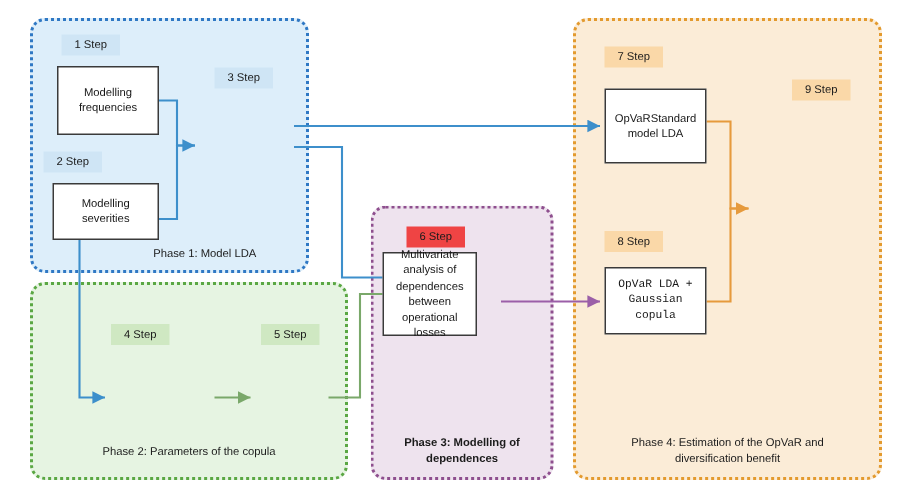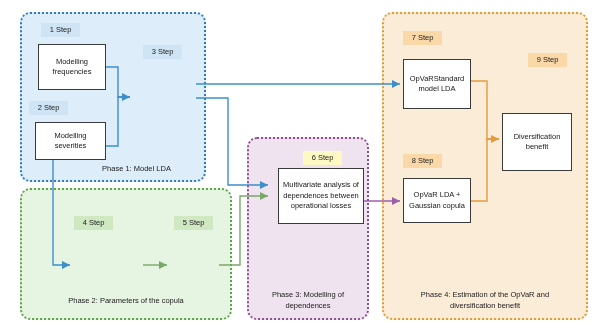--- a/index.html
+++ b/index.html
@@ -55,21 +55,21 @@
     position:absolute;
     font-size:7.5px;
     line-height:14px;
     height:14px;
     text-align:center;
     color:#1b1b1b;
     box-sizing:border-box;
   }
   .step.blue{background:#cfe5f5;}
   .step.green{background:#cfe8c2;}
-  .step.purple{background:#fef9c3;margin-left:32px;}
+  .step.purple{background:#ef4444;}
   .step.orange{background:#fad8a8;}
 
   
   .box{
     position:absolute;
     background:#ffffff;
     border:1.4px solid #3a3a3a;
     box-sizing:border-box;
     display:flex;
     align-items:center;
@@ -89,21 +89,21 @@
 
 <div id="stage">
 
   <div class="phase" id="phase1">
     <div class="phase-label">Phase 1: Model LDA</div>
   </div>
   <div class="phase" id="phase2">
     <div class="phase-label">Phase 2: Parameters of the copula</div>
   </div>
   <div class="phase" id="phase3">
-    <div class="phase-label" style="line-height:11px;">Phase 3: Modelling of dependences</div>
+    <div class="phase-label" style="line-height:11px;font-weight:bold;">Phase 3: Modelling of dependences</div>
   </div>
   <div class="phase" id="phase4">
     <div class="phase-label" style="line-height:11px;padding:0 14px;">Phase 4: Estimation of the OpVaR and diversification benefit</div>
   </div>
 
   <svg id="wires" viewBox="0 0 600 334">
     <defs>
       <marker id="ah-blue" markerWidth="7" markerHeight="7" refX="6" refY="3" orient="auto">
         <path d="M0,0 L6,3 L0,6 z" fill="#3d8fcb"></path>
       </marker>
@@ -149,21 +149,20 @@
   <div class="step orange" style="left:403px;top:154px;width:39px;">8 Step</div>
   <div class="step orange" style="left:504px;top:53px;width:39px;margin-left:24px;">9 Step</div>
 
   <div class="box" style="left:38px;top:44px;width:68px;height:46px;">Modelling frequencies</div>
 
   <div class="box" style="left:35px;top:122px;width:71px;height:38px;">Modelling severities</div>
 
 
 
 
-  <div class="box" style="left:278px;top:168px;width:86px;height:56px;">Multivariate analysis of dependences between operational losses</div>
+  <div class="box" style="left:255px;top:168px;width:63px;height:56px;">Multivariate analysis of dependences between operational losses</div>
 
   <div class="box" style="left:403px;top:59px;width:68px;height:50px;">OpVaRStandard model LDA</div>
 
-  <div class="box" style="left:403px;top:178px;width:68px;height:45px;">OpVaR LDA + Gaussian copula</div>
+  <div class="box" style="left:403px;top:178px;width:68px;height:45px;font-family:Liberation Mono, monospace;">OpVaR LDA + Gaussian copula</div>
 
-  <div class="box" style="left:502px;top:113px;width:70px;height:58px;">Diversification benefit</div>
 
 </div>
 
 </body></html>

